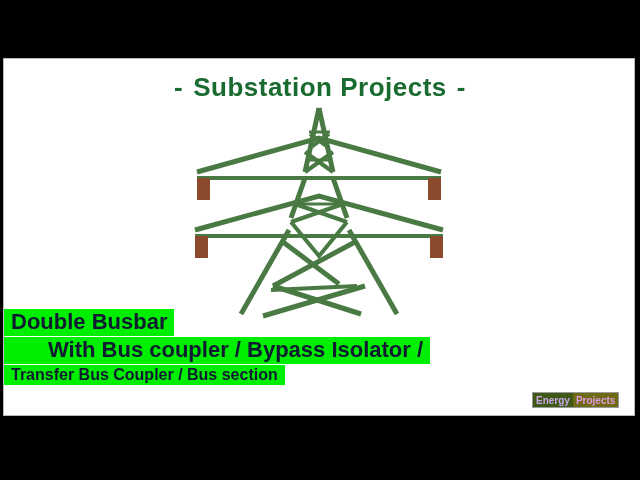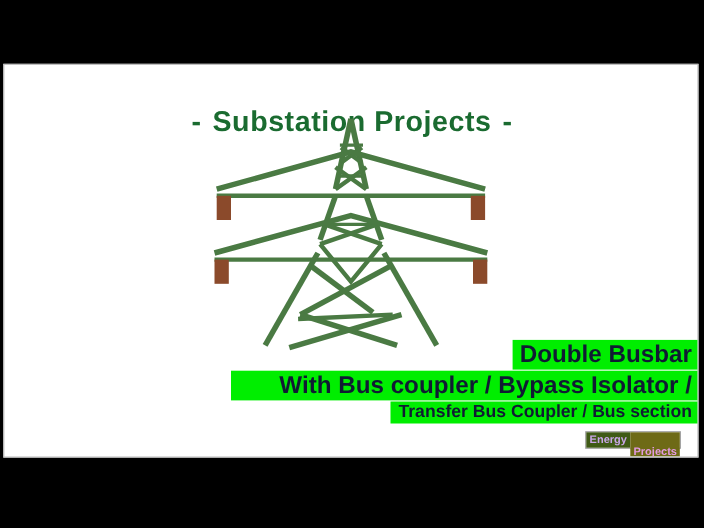--- a/index.html
+++ b/index.html
@@ -50,21 +50,20 @@
     position: absolute;
     left: 0;
     top: 13px;
     width: 632px;
     text-align: center;
     font-size: 26px;
     font-weight: bold;
     color: #1a6b30;
     letter-spacing: 0.5px;
     white-space: nowrap;
-    margin-top: 23px;
   }
   #title .dash {
     display: inline-block;
     padding: 0 10px;
   }
 
   
   #pylon {
     position: absolute;
     left: 175px;
@@ -72,21 +71,21 @@
     width: 280px;
     height: 215px;
   }
 
   
   #caption {
     position: absolute;
     left: 0;
     top: 250px;
     width: 632px;
-    text-align: right;
+    text-align: left;
   }
   .cap-line {
     display: block;
     line-height: 1.08;
     margin: 0;
     white-space: nowrap;
   }
   .cap-line .hl {
     display: inline-block;
     background: #00ee00;
@@ -115,21 +114,21 @@
     box-sizing: border-box;
   }
   #watermark .wm-a {
     background: #3f5a16;
     color: #c9a6e8;
     padding: 0 3px;
   }
   #watermark .wm-b {
     background: #6e6a16;
     color: #e39ae0;
-    padding: 11px 3px;
+    padding: 0 3px;
   }
 </style>
 </head>
 <body>
 
 <div id="screen">
 
   <div class="letterbox top"></div>
   <div class="letterbox bottom"></div>
 

